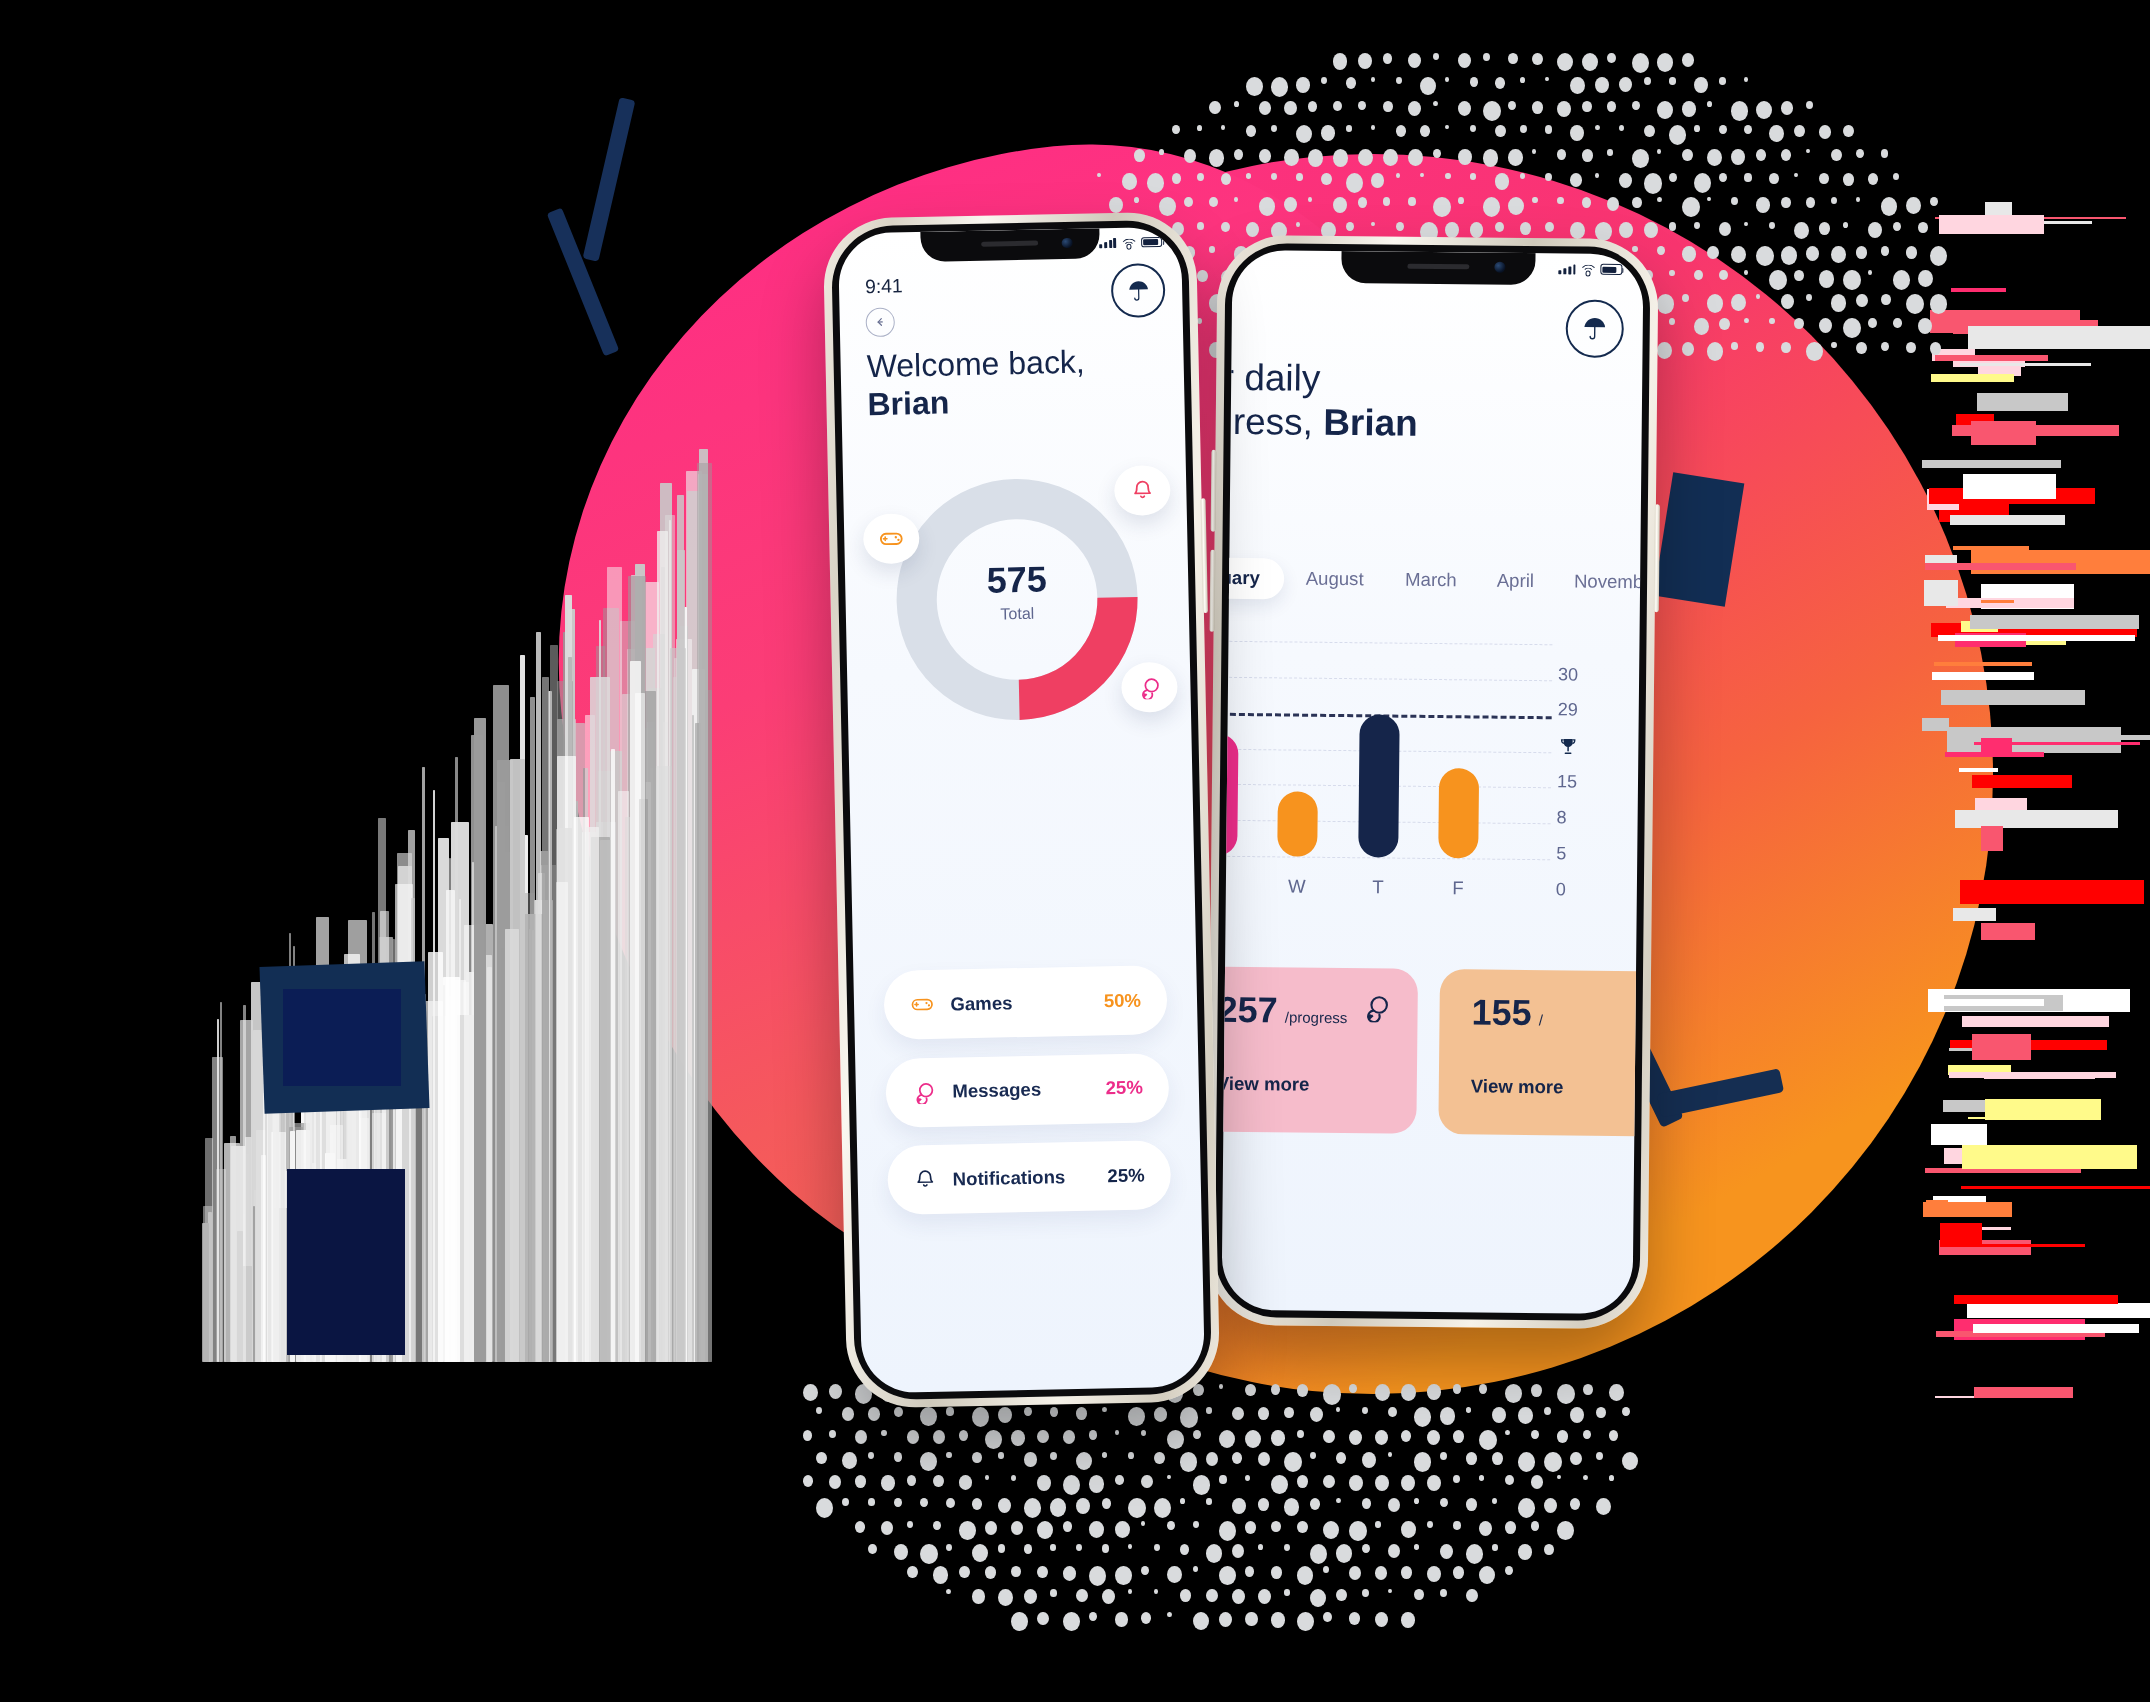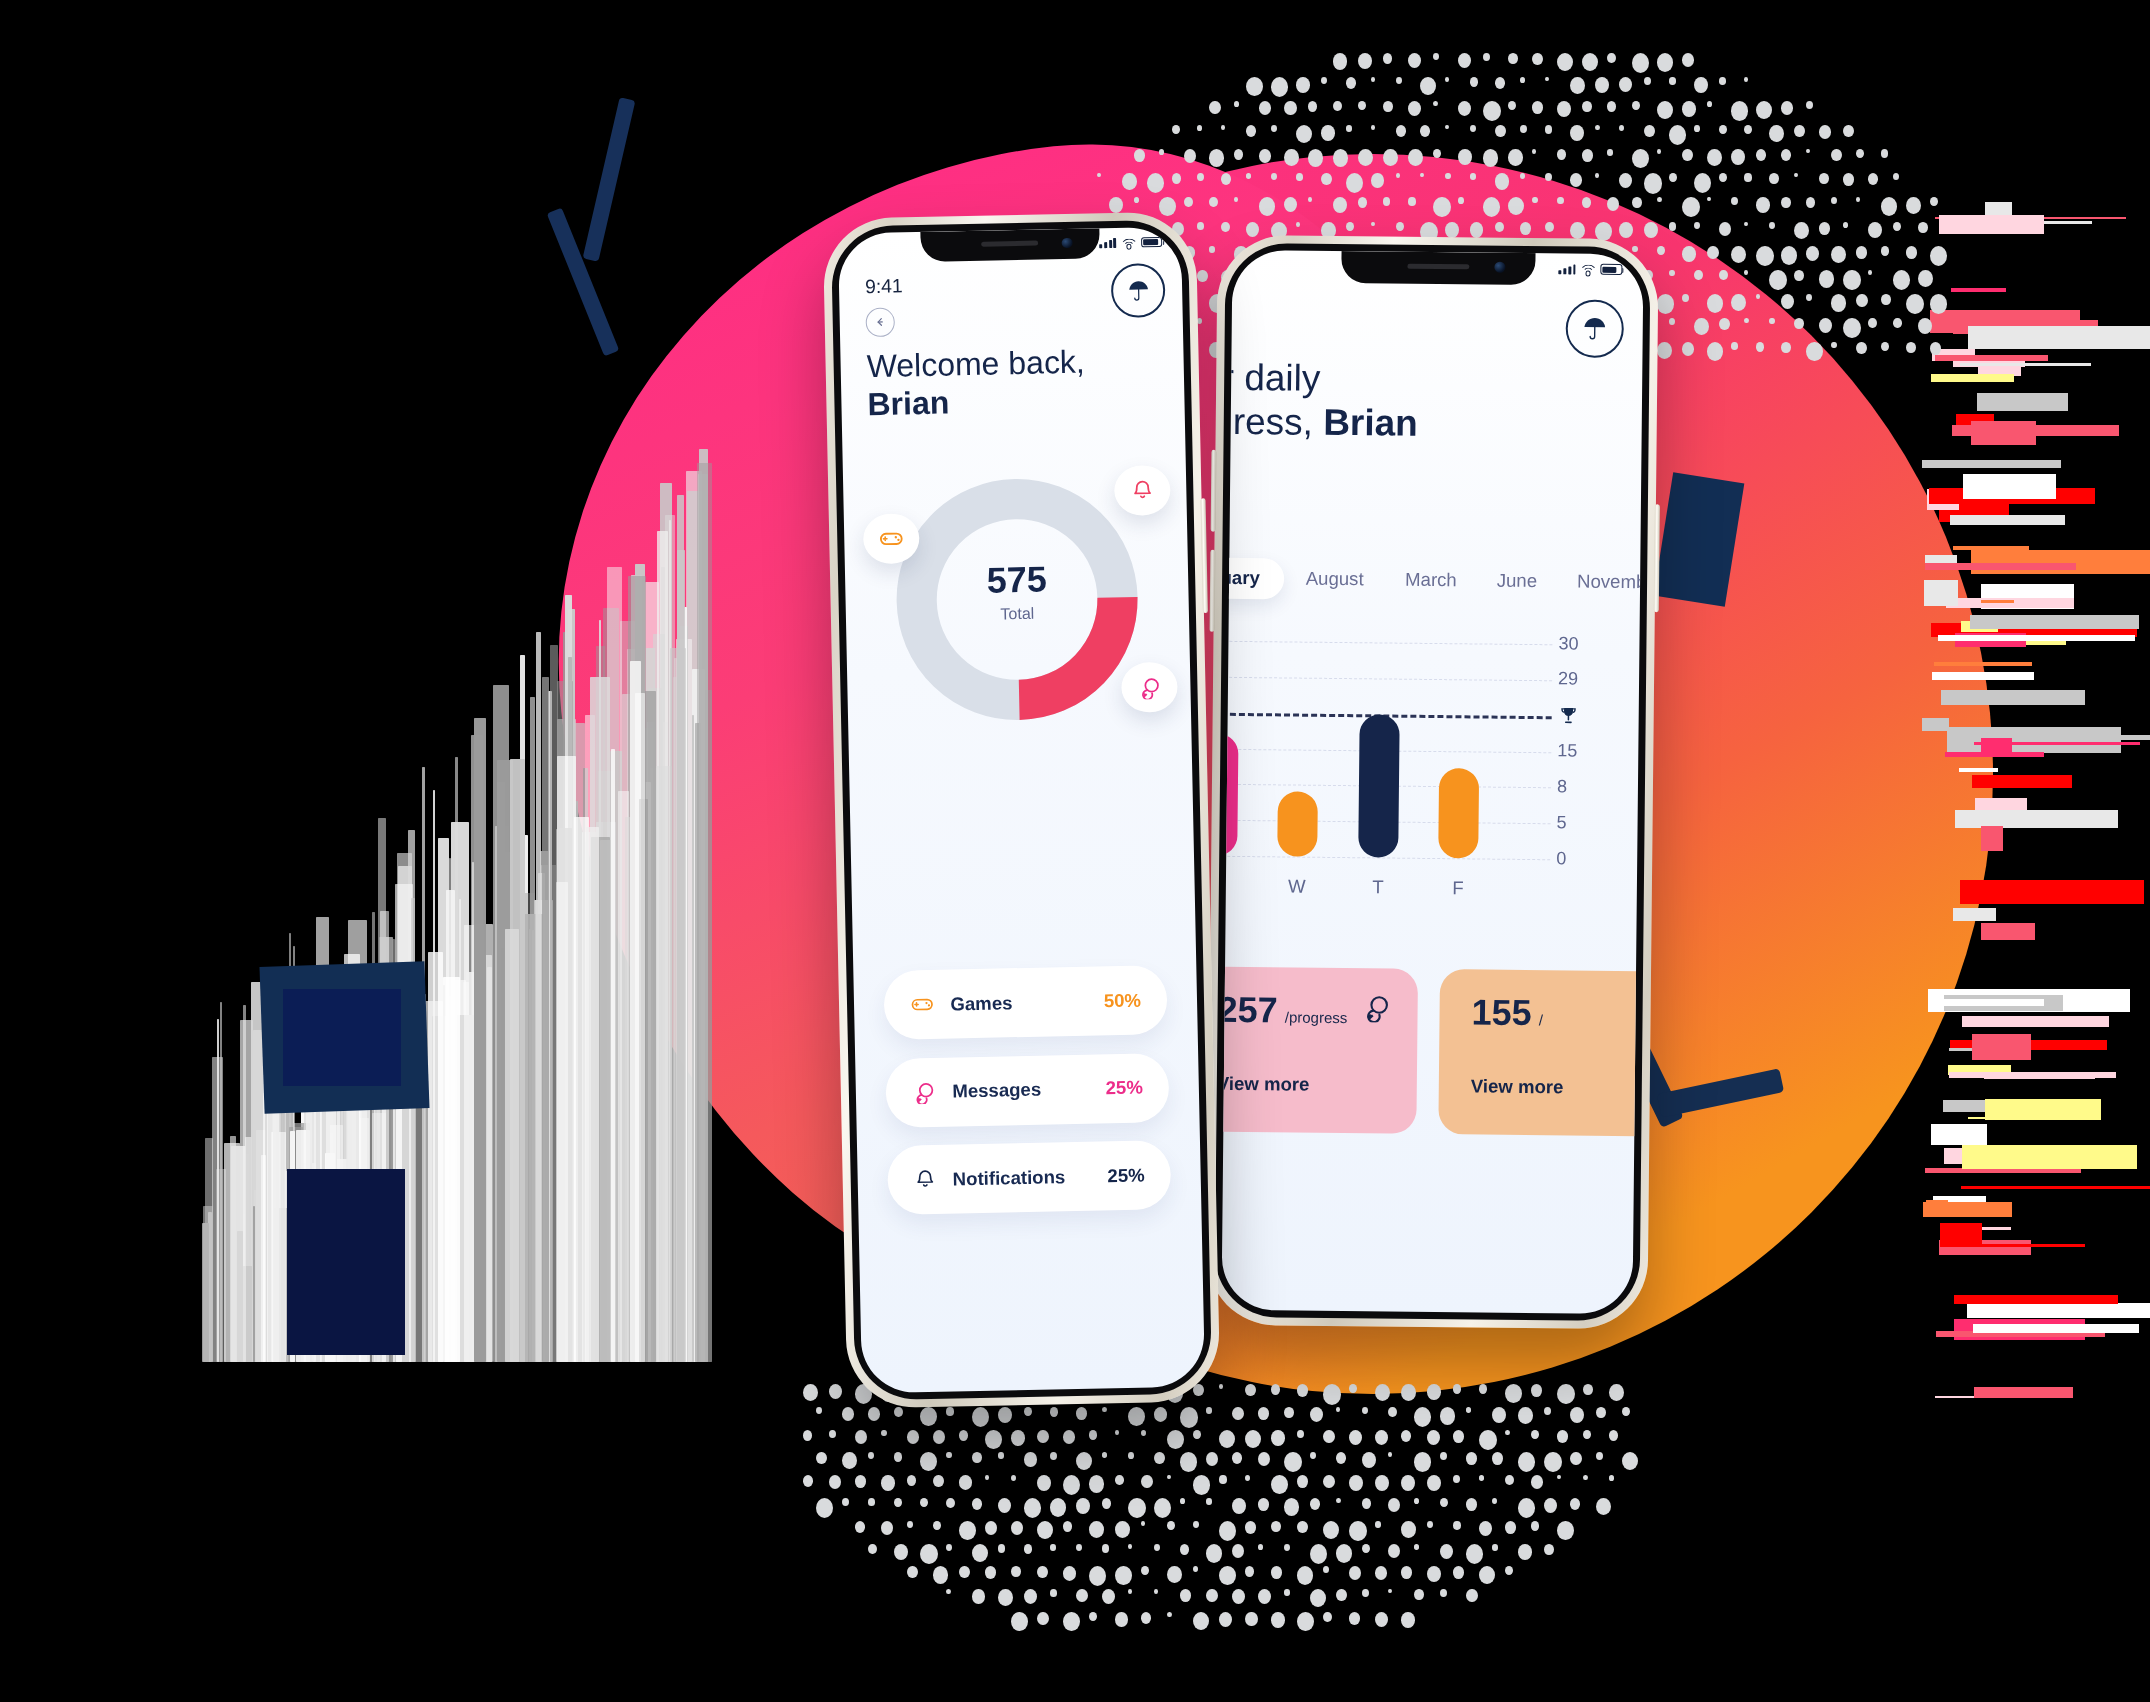--- a/index.html
+++ b/index.html
@@ -88,21 +88,21 @@
   
   .tabs{position:absolute;display:flex;align-items:center;}
   .tab{color:#6a6f95;white-space:nowrap;}
   .tab.active{color:#15254a;font-weight:700;background:#fff;border-radius:29px;box-shadow:0 7.2px 17px rgba(30,50,100,.10);}
 
   
   .chart{position:absolute;}
   .gridline{position:absolute;left:0;right:56px;border-top:1.4px dashed #d7dcec;}
   .goalline{position:absolute;left:0;right:56px;border-top:3.6px dashed #2b3356;}
   .ylab{position:absolute;right:0;width:50px;text-align:left;color:#5f6punct;}
-  .ylab{color:#5f678f;}
+  .ylab{color:#5f678f;margin-top:31px;}
   .bar{position:absolute;bottom:0;border-radius:29px;}
   .xlab{position:absolute;color:#5f678f;text-align:center;}
 
   .mini-card{position:absolute;border-radius:24.4px;}
   .mini-card .num{color:#15254a;font-weight:700;}
   .mini-card .per{color:#15254a;font-weight:400;}
   .mini-card .more{color:#15254a;font-weight:700;}
 </style>
 </head>
 <body>
@@ -1188,21 +1188,21 @@
 
       <h1 class="greet" style="left:-72px;top:106px;position:absolute;width:430px;font-size:37px;">
         <span>Your daily</span><br>
         <span>progress, </span><b>Brian</b>
       </h1>
 
       <div class="tabs" style="left:-65px;top:308px;gap:0;">
         <div class="tab active" style="padding:9.3px 24.4px;font-size:18.6px;">January</div>
         <div class="tab" style="padding:9.3px 21.5px;font-size:18.6px;">August</div>
         <div class="tab" style="padding:9.3px 20px;font-size:18.6px;">March</div>
-        <div class="tab" style="padding:9.3px 20px;font-size:18.6px;">June</div>
+        <div class="tab" style="padding:9.3px 20px;font-size:18.6px;">April</div>
         <div class="tab" style="padding:9.3px 20px;font-size:18.6px;">November</div>
       </div>
 
       <div class="chart" id="barchart" style="left:-79px;top:391px;width:459px;height:287px;">
           <div class="gridline" style="top: 215px;"></div>
           <div class="ylab" style="top: 204px; font-size: 18px;">0</div>
           <div class="gridline" style="top: 179px;"></div>
           <div class="ylab" style="top: 168px; font-size: 18px;">5</div>
           <div class="gridline" style="top: 143px;"></div>
           <div class="ylab" style="top: 132px; font-size: 18px;">8</div>

